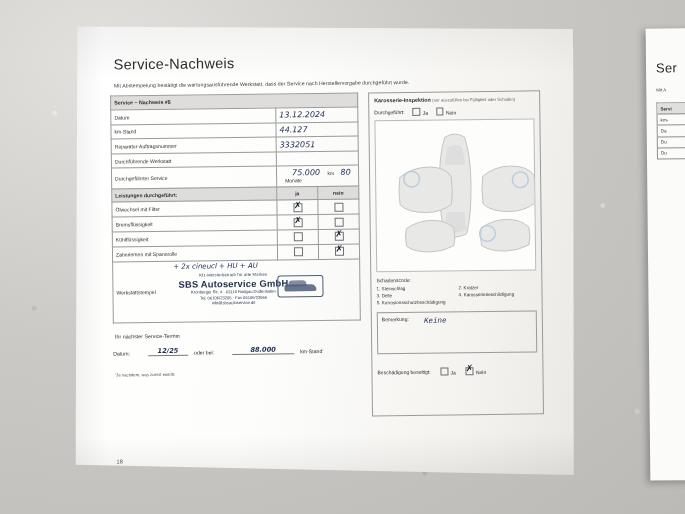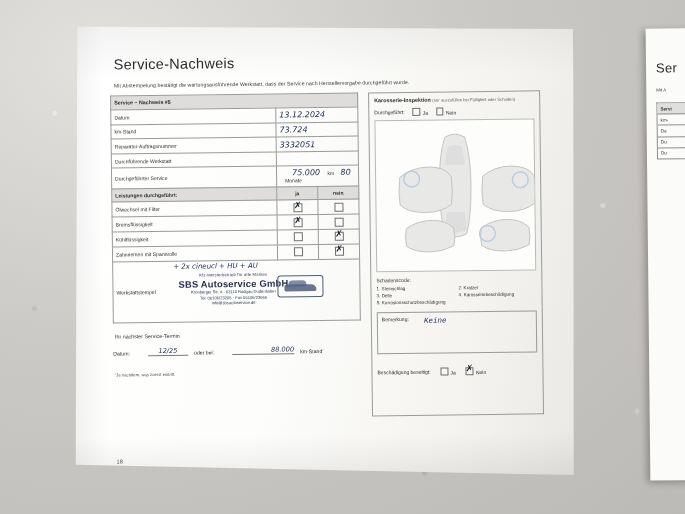--- a/index.html
+++ b/index.html
@@ -159,21 +159,21 @@
     font-weight: bold;
   }
   .c-narrow { width: 34px; text-align: center; }
   .hand {
     font-family: "DejaVu Sans", sans-serif;
     color: #1b2a55;
     font-size: 8px;
     font-style: italic;
     margin-left: 12px;
   }
-  .hand-sm { font-size: 6.6px; }
+  .hand-sm { font-size: 6.6px; font-weight: bold; }
   .chk {
     display: inline-block;
     width: 7px;
     height: 7px;
     border: 0.7px solid #6f6f6f;
     position: relative;
     vertical-align: middle;
   }
   .chk.marked::after {
     content: "✗";
@@ -397,21 +397,21 @@
             <tbody>
               <tr class="row-head">
                 <td colspan="3">Service – Nachweis #5</td>
               </tr>
               <tr>
                 <td>Datum</td>
                 <td colspan="2" class="hand">13.12.2024</td>
               </tr>
               <tr>
                 <td>km-Stand</td>
-                <td colspan="2" class="hand">73.724</td>
+                <td colspan="2" class="hand">44.127</td>
               </tr>
               <tr>
                 <td>Reparatur-Auftragsnummer</td>
                 <td colspan="2" class="hand">3332051</td>
               </tr>
               <tr>
                 <td>Durchführende Werkstatt</td>
                 <td colspan="2" class="hand"></td>
               </tr>
               <tr>
@@ -465,21 +465,21 @@
                 </td>
               </tr>
             </tbody>
           </table>
 
           <div class="next-term">Ihr nächster Service-Termin</div>
           <div class="next-line">
             <span>Datum:</span>
             <span class="u-line hand hand-sm">12/25</span>
             <span>oder bei:</span>
-            <span class="u-line hand hand-sm" style="min-width:62px;text-align:right;">88.000</span>
+            <span class="u-line hand hand-sm" style="min-width:62px;">88.000</span>
             <span>km-Stand'</span>
           </div>
 
           <div class="foot-note">'Je nachdem, was zuerst eintritt.</div>
           <div class="page-no">18</div>
         </div>
 
         <div class="col-right">
           <div class="panel">
             <div class="panel-title">

